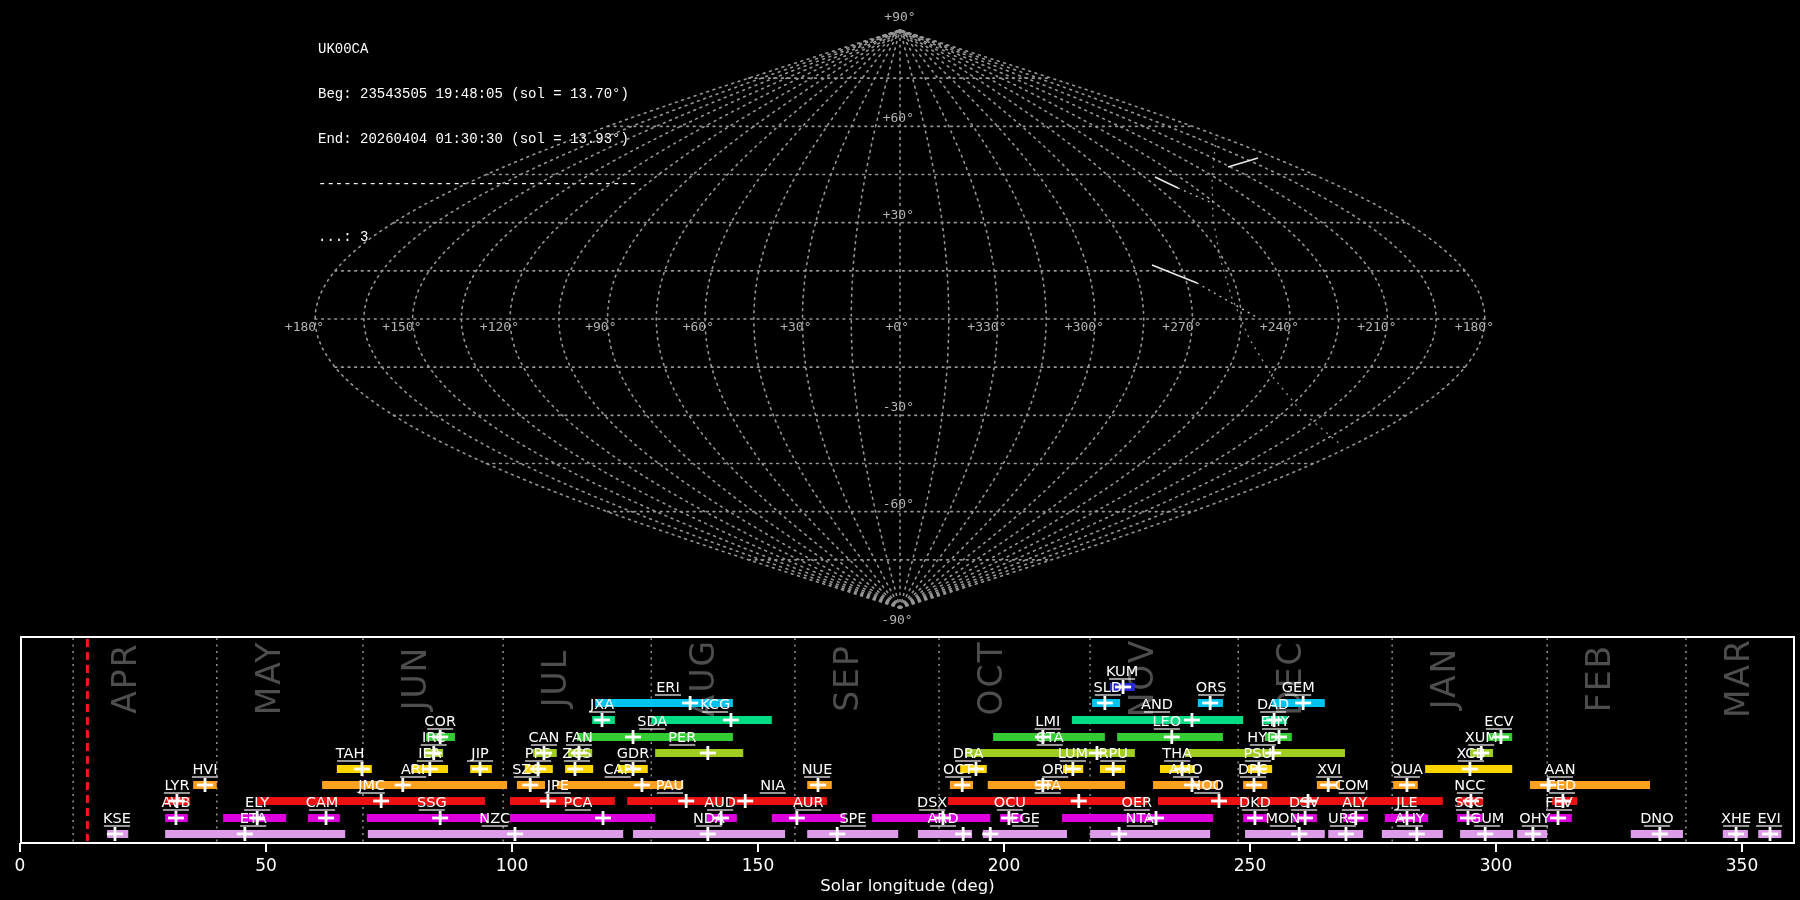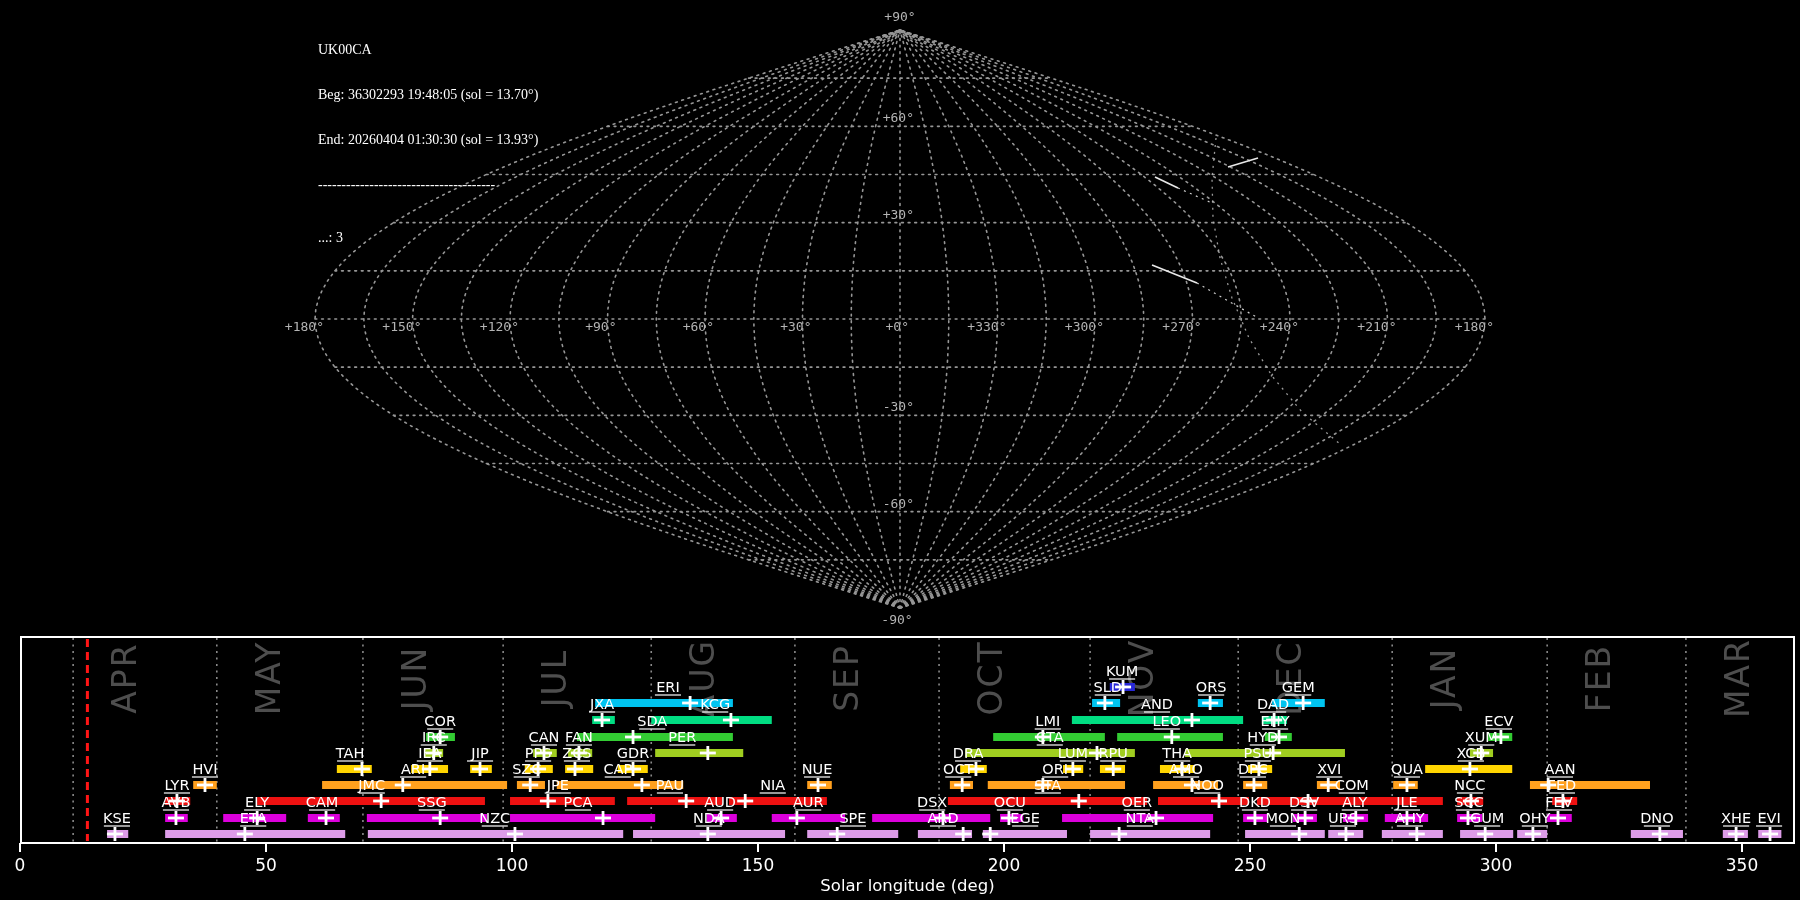--- a/index.html
+++ b/index.html
@@ -1,35 +1,35 @@
 <!DOCTYPE html>
 <html><head>
 <meta charset="utf-8">
 <style>
   html,body{margin:0;padding:0;background:#000;}
   #root{position:relative;width:1800px;height:900px;background:#000;overflow:hidden;
         font-family:"DejaVu Sans",sans-serif;}
   #info{position:absolute;left:318px;top:12px;color:#fff;
-        font-family:Liberation Serif, serif;font-size:14px;line-height:15px;white-space:pre;}
+        font-family:Liberation Mono, monospace;font-size:14px;line-height:15px;white-space:pre;}
   #info .cnt{margin-top:8px;}
   svg{position:absolute;left:0;top:0;}
   text{font-family:"DejaVu Sans",sans-serif;}
   .maplbl{font-family:"DejaVu Sans Mono",monospace;font-size:13px;fill:#b4b4b4;}
   .shlbl{font-size:14.5px;fill:#ffffff;}
   .month{font-size:33px;fill:#4e4e4e;letter-spacing:2px;}
   .tick{font-size:17px;fill:#ffffff;}
   .xlabel{font-size:16.5px;fill:#ffffff;}
 </style>
 </head>
 <body>
 
 <div id="root">
   <div id="info">
     <div>UK00CA</div>
-    <div>Beg: 36302293 19:48:05 (sol = 13.70°)</div>
+    <div>Beg: 23543505 19:48:05 (sol = 13.70°)</div>
     <div>End: 20260404 01:30:30 (sol = 13.93°)</div>
     <div>--------------------------------------</div>
     <div class="cnt">...: 3</div>
   </div>
   <svg id="plot" width="1800" height="900" viewBox="0 0 1800 900">
       <line x1="748.5908586150254" y1="559.8333333333334" x2="1051.4091413849746" y2="559.8333333333334" fill="none" stroke="#969696" stroke-width="1.6" stroke-dasharray="1.8 4.8" stroke-linecap="round"></line>
       <line x1="607.5" y1="511.66666666666663" x2="1192.5" y2="511.66666666666663" fill="none" stroke="#969696" stroke-width="1.6" stroke-dasharray="1.8 4.8" stroke-linecap="round"></line>
       <line x1="486.34253300586965" y1="463.5" x2="1313.6574669941303" y2="463.5" fill="none" stroke="#969696" stroke-width="1.6" stroke-dasharray="1.8 4.8" stroke-linecap="round"></line>
       <line x1="393.3751387861034" y1="415.3333333333333" x2="1406.6248612138966" y2="415.3333333333333" fill="none" stroke="#969696" stroke-width="1.6" stroke-dasharray="1.8 4.8" stroke-linecap="round"></line>
       <line x1="334.933391620895" y1="367.1666666666667" x2="1465.066608379105" y2="367.1666666666667" fill="none" stroke="#969696" stroke-width="1.6" stroke-dasharray="1.8 4.8" stroke-linecap="round"></line>

